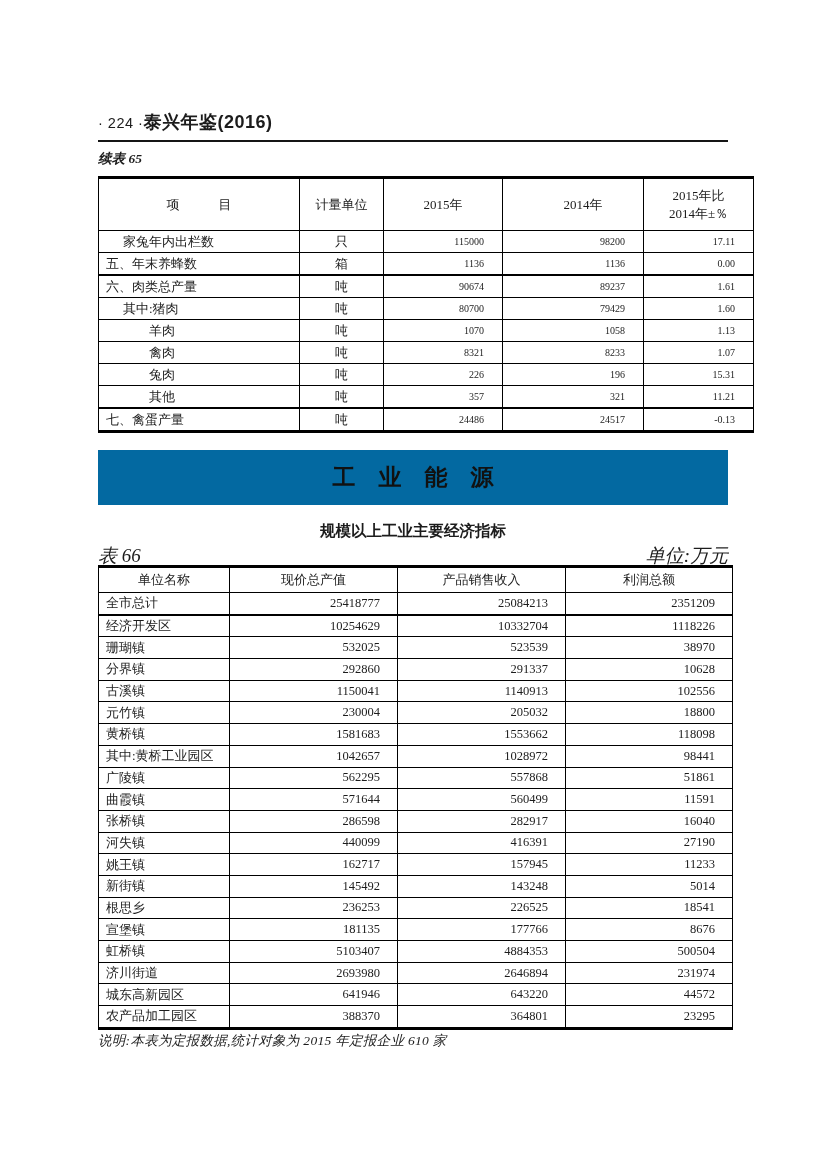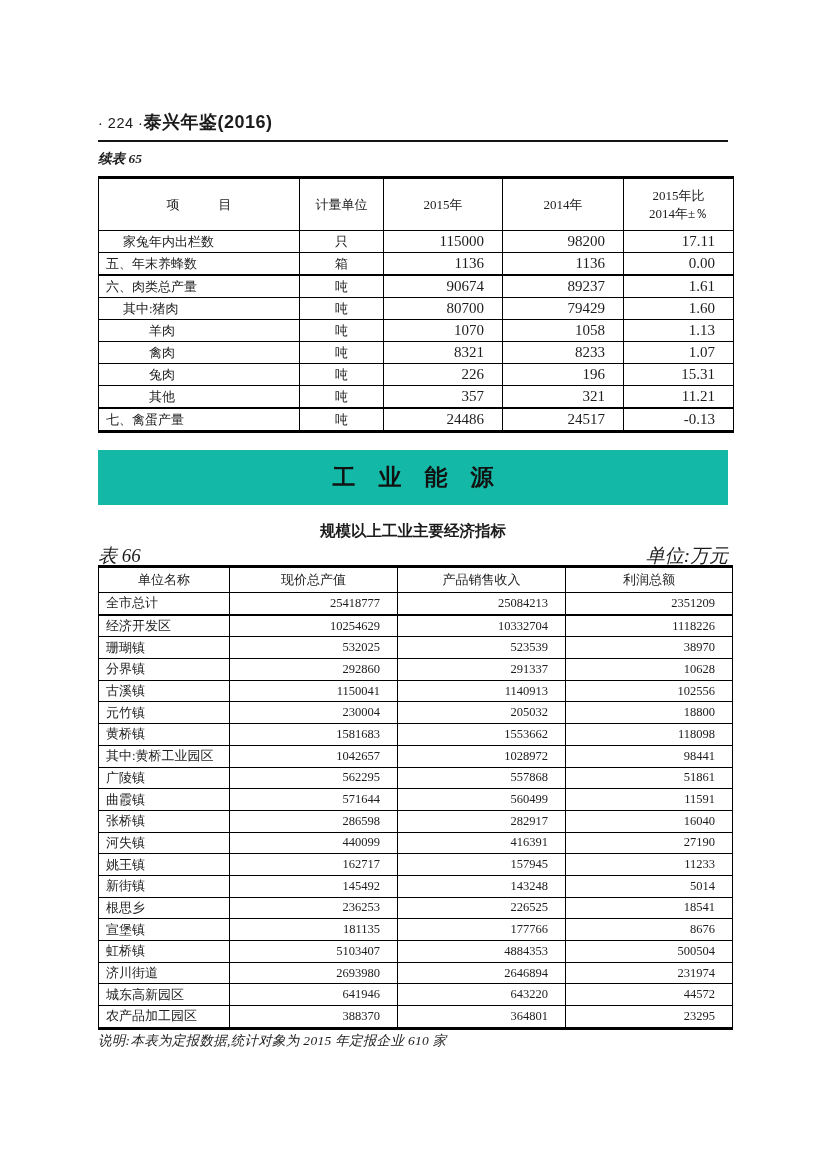--- a/index.html
+++ b/index.html
@@ -43,28 +43,28 @@
   }
   tr.thick > td { border-top: 2.5px solid #000; }
 
   
   .t65 { top: 176px; border-radius: 13px; }
   .t65 thead th { height: 51px; text-align: center; vertical-align: middle; line-height: 1.35; }
   .t65 tbody td { height: 21px; }
   .t65 .c0 { width: 200px; }
   .t65 .c1 { width: 83px; }
   .t65 .c2 { width: 118px; }
-  .t65 .c3 { width: 120px; }
+  .t65 .c3 { width: 120px; padding-left: 20px; }
   .t65 .c4 { width: 109px; }
   .t65 td.item { text-align: left; }
   .t65 td.ind0 { padding-left: 7px; }
   .t65 td.ind1 { padding-left: 24px; }
   .t65 td.ind2 { padding-left: 50px; }
   .t65 td.unit { text-align: center; }
-  .t65 td.num { text-align: right; padding-right: 18px; font-size: 15px; }
+  .t65 td.num { text-align: right; padding-right: 18px; font-size: 10px; }
 
   
   .band { top: 450px; height: 55px; background: #c9c9c9; display: flex; align-items: center; justify-content: center; }
   .band .bt { font-family: "Liberation Sans", sans-serif; font-weight: bold; font-size: 23px; color: #111; }
 
   .subtitle {
     top: 521px; text-align: center;
     font-family: "Liberation Sans", sans-serif; font-weight: bold; font-size: 15.5px;
   }
   .meta-row { top: 543px; display: flex; justify-content: space-between; font-style: italic; font-size: 19px; }
@@ -168,21 +168,21 @@
         <tr class="thick">
           <td class="item ind0">七、禽蛋产量</td>
           <td class="unit">吨</td>
           <td class="num">24486</td>
           <td class="num">24517</td>
           <td class="num">-0.13</td>
         </tr>
       </tbody>
   </table>
 
-  <div class="abs band" style="background: #14b8a6;">
+  <div class="abs band" style="background: #0369a1;">
     <span class="bt">工　业　能　源</span>
   </div>
 
   <div class="abs subtitle">规模以上工业主要经济指标</div>
 
   <div class="abs meta-row">
     <span>表 66</span>
     <span>单位:万元</span>
   </div>
 

